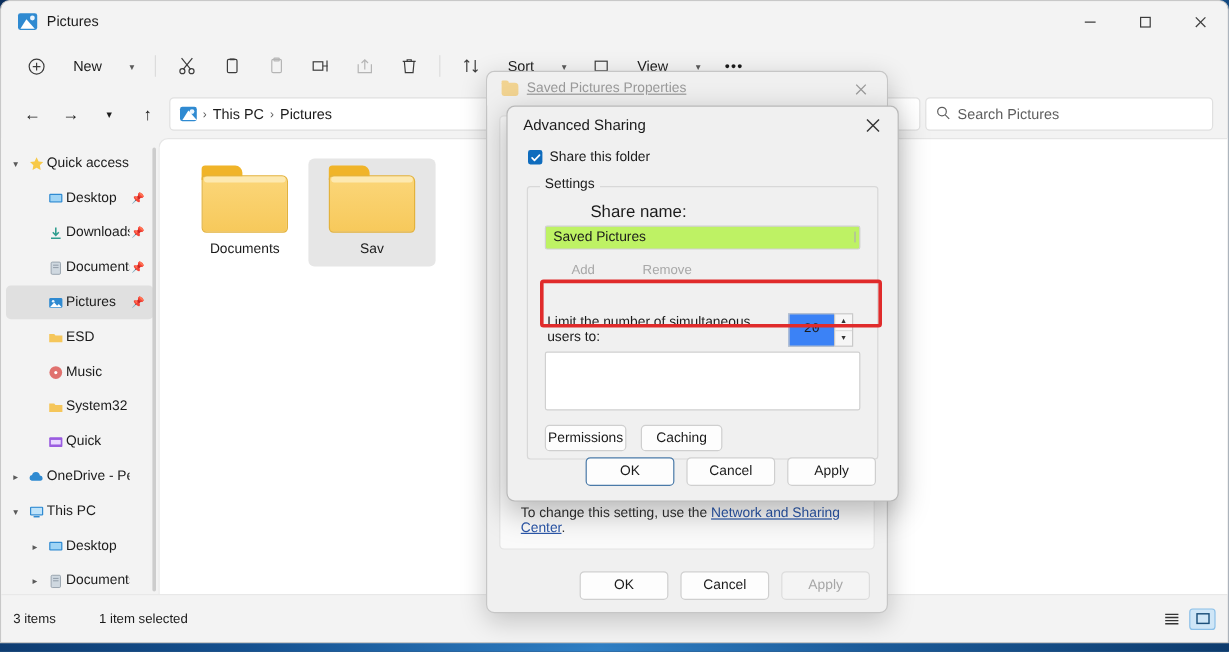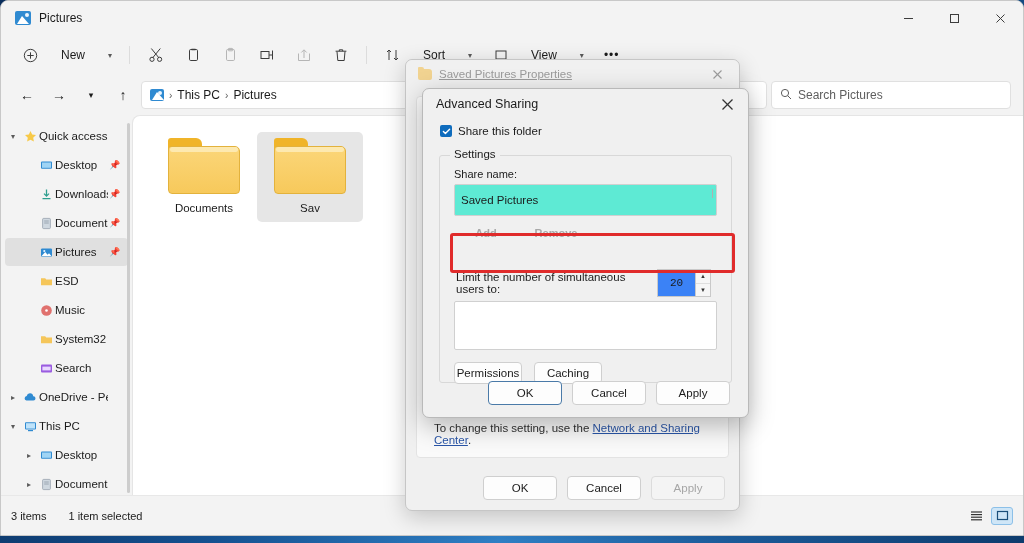--- a/index.html
+++ b/index.html
@@ -128,21 +128,21 @@
   }
   .folder .lip {
     position:absolute; left:2px; top:9px; width:68px; height:5px;
     background:#fde9b0; border-radius:3px;
   }
   .tile-label { font-size:11.5px; color:#1b1b1b; white-space:nowrap; }
 
   
   .statusbar {
     height: 40px; flex:none; background:#f3f3f3; display:flex; align-items:center;
-    padding: 0 10px; font-size:11px; color:#1b1b1b; gap:22px;
+    padding: 0 10px; font-size:11px; color:#1b1b1b; gap:36px;
     border-top:1px solid #e8e8e8;
   }
   .status-right { margin-left:auto; display:flex; gap:4px; align-items:center; }
   .viewbtn {
     width:22px; height:18px; display:flex; align-items:center; justify-content:center;
     border-radius:3px;
   }
   .viewbtn.active { background:#cfe6f7; border:1px solid #8cc0e8; }
 
   
@@ -200,36 +200,36 @@
 
   .fieldset {
     position:absolute; left:16px; right:16px; top:66px; height:228px;
     border:1px solid #d8d8d8; border-radius:3px; background:transparent;
   }
   .fs-legend {
     position:absolute; left:10px; top:-8px; background:#f0f0f0; padding:0 4px;
     font-size:11.5px; color:#1b1b1b;
   }
   .fs-inner { padding: 12px 14px 0 14px; }
-  .lbl { font-size:11px; color:#1b1b1b; }
+  .lbl { font-size:14px; color:#1b1b1b;margin-left:38px; }
   .txtinput {
-    height:32px; background:#5eead4; border:1px solid #d0d0d0; border-radius:2px;
+    height:20px; background:#bef264; border:1px solid #d0d0d0; border-radius:2px;
     display:flex; align-items:center; padding:0 6px; font-size:11.5px; color:#1b1b1b;
     margin-top:4px;
   }
   .sharename-wrap { position:relative; }
   .sn-caret {
     position:absolute; right:4px; top:5px; width:9px; height:9px;
     border-right:1px solid #b0b0b0;
   }
   .btnrow-sm { display:flex; gap:10px; margin-top:7px; padding-left:2px; }
   .sm-btn {
     min-width:60px; height:19px; font-size:11px; display:flex;
     align-items:center; justify-content:center; color:#a8a8a8;
-    background:#f0f0f0; border:1px solid transparent; border-radius:3px;font-weight:bold;
+    background:#f0f0f0; border:1px solid transparent; border-radius:3px;
   }
   .limitrow {
     display:flex; align-items:center; margin-top:27px; padding-left:2px; gap:8px;
   }
   .limit-label { font-size:11.5px; color:#1b1b1b; }
   .spinner { display:flex; align-items:stretch; margin-left:auto; margin-right:6px; }
   .spin-val {
     width:38px; height:28px; background:#3b82f6; border:1px solid #c9c9c9;
     border-right:none; font-size:11px; color:#1b1b1b;
     display:flex; align-items:center; justify-content:center;font-family:Liberation Mono, monospace;
@@ -502,21 +502,21 @@
             <span class="sb-pin"></span>
           </div>
           <div class="sb-row lvl1">
             <span class="sb-exp"></span>
             <span class="sb-ico">
               <svg width="13" height="13" viewBox="0 0 13 13">
                 <rect x="1" y="2.4" width="11" height="8.2" rx="1" fill="#9a5ce0"></rect>
                 <rect x="2.4" y="4.6" width="8.2" height="3.8" fill="#e9d8ff"></rect>
               </svg>
             </span>
-            <span class="sb-label">Search</span>
+            <span class="sb-label">Quick</span>
             <span class="sb-pin"></span>
           </div>
           <div class="sb-row">
             <span class="sb-exp">▸</span>
             <span class="sb-ico">
               <svg width="14" height="13" viewBox="0 0 14 13">
                 <path d="M3.4 9.6 A2.4 2.4 0 0 1 3.7 4.9 A3.3 3.3 0 0 1 10.2 5.2 A2.2 2.2 0 0 1 10.4 9.6 Z" fill="#2f8ad1"></path>
               </svg>
             </span>
             <span class="sb-label">OneDrive - Perso</span>

